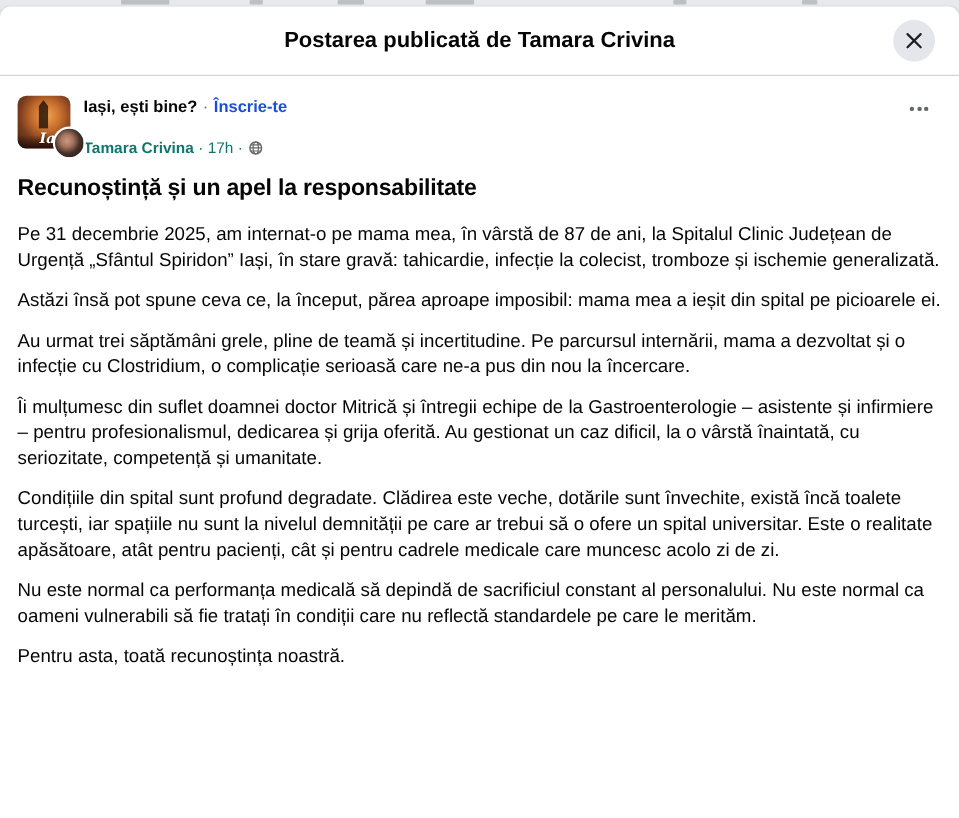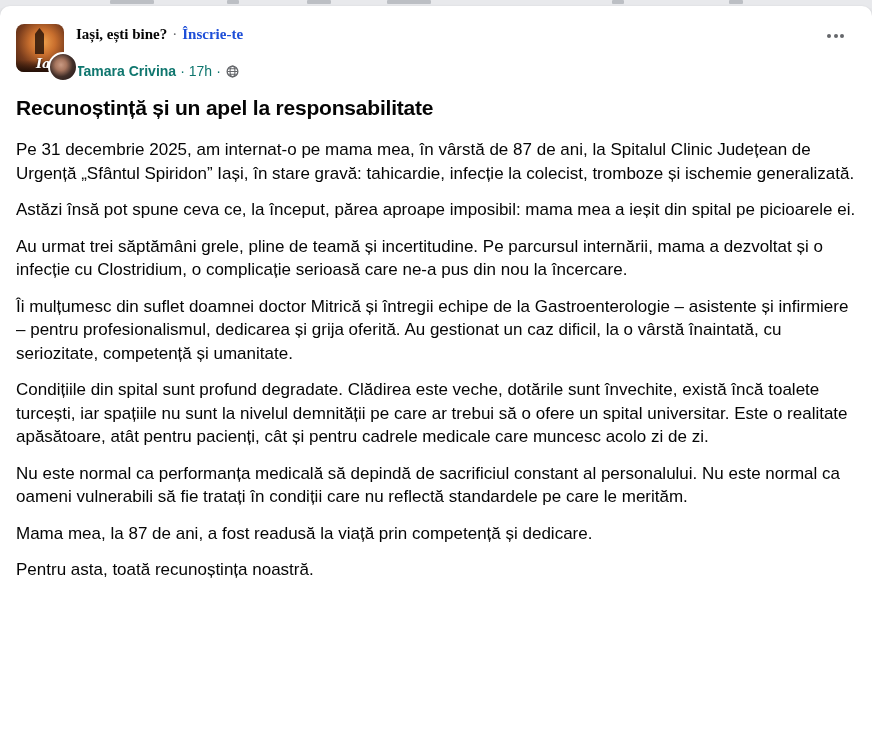--- a/index.html
+++ b/index.html
@@ -61,21 +61,21 @@
   }
   .profile-avatar {
     position: absolute; right: -14px; bottom: -10px;
     width: 30px; height: 30px; border-radius: 50%;
     border: 2px solid #ffffff;
     background:
       radial-gradient(circle at 42% 42%, #c99a83 0%, #a8765f 26%, #43302a 55%, #1a1214 100%);
     cursor: pointer;
   }
   .header-text { padding-top: 2px; }
-  .group-line { font-size: 15px; font-weight: 700; color: #050505; display: flex; align-items: center; gap: 5px; font-family: Liberation Serif, serif; }
+  .group-line { font-size: 15px; font-weight: 700; color: #050505; display: flex; align-items: center; gap: 5px; }
   .group-line .sep { color: #65676b; font-weight: 400; }
   .join-link { color: #1d4ed8; cursor: pointer; }
   .byline { font-size: 14px; color: #0f766e; margin-top: 20px; display: flex; align-items: center; gap: 4px; }
   .byline .author { font-weight: 600; cursor: pointer; }
   .globe { display: inline-flex; margin-left: 1px; }
   .more-btn {
     position: absolute; right: 26px; top: 22px;
     display: flex; gap: 2.5px; align-items: center;
     padding: 6px 2px; cursor: pointer; background: none; border: none;
   }
@@ -98,20 +98,30 @@
   <div class="frag" style="left:110px;width:44px;"></div>
   <div class="frag" style="left:227px;width:12px;"></div>
   <div class="frag" style="left:307px;width:24px;"></div>
   <div class="frag" style="left:387px;width:44px;"></div>
   <div class="frag" style="left:612px;width:12px;"></div>
   <div class="frag" style="left:729px;width:14px;"></div>
 </div>
 
 <div class="modal">
 
+  <div class="modal-header">
+    <div class="modal-title">Postarea publicată de Tamara Crivina</div>
+    <button class="close-btn">
+      <span style="display:inline-flex;">
+        <svg width="20" height="20" viewBox="0 0 20 20">
+          <path d="M4 4 L16 16 M16 4 L4 16" stroke="#1c1e21" stroke-width="2" stroke-linecap="round" fill="none"></path>
+        </svg>
+      </span>
+    </button>
+  </div>
 
   <div class="post-header">
     <div class="avatar-wrap">
       <div class="group-avatar">
         <div class="tower"></div>
         <div class="avatar-base"></div>
         <div class="avatar-script">Iaș</div>
       </div>
       <div class="profile-avatar"></div>
     </div>
@@ -143,17 +153,16 @@
   </div>
 
   <div class="post-body">
     <h2 class="post-title">Recunoștință și un apel la responsabilitate</h2>
     <p>Pe 31 decembrie 2025, am internat-o pe mama mea, în vârstă de 87 de ani, la Spitalul Clinic Județean de Urgență „Sfântul Spiridon” Iași, în stare gravă: tahicardie, infecție la colecist, tromboze și ischemie generalizată.</p>
     <p>Astăzi însă pot spune ceva ce, la început, părea aproape imposibil: mama mea a ieșit din spital pe picioarele ei.</p>
     <p>Au urmat trei săptămâni grele, pline de teamă și incertitudine. Pe parcursul internării, mama a dezvoltat și o infecție cu Clostridium, o complicație serioasă care ne-a pus din nou la încercare.</p>
     <p>Îi mulțumesc din suflet doamnei doctor Mitrică și întregii echipe de la Gastroenterologie – asistente și infirmiere – pentru profesionalismul, dedicarea și grija oferită. Au gestionat un caz dificil, la o vârstă înaintată, cu seriozitate, competență și umanitate.</p>
     <p>Condițiile din spital sunt profund degradate. Clădirea este veche, dotările sunt învechite, există încă toalete turcești, iar spațiile nu sunt la nivelul demnității pe care ar trebui să o ofere un spital universitar. Este o realitate apăsătoare, atât pentru pacienți, cât și pentru cadrele medicale care muncesc acolo zi de zi.</p>
     <p>Nu este normal ca performanța medicală să depindă de sacrificiul constant al personalului. Nu este normal ca oameni vulnerabili să fie tratați în condiții care nu reflectă standardele pe care le merităm.</p>
-    <p>Mama mea, la 87 de ani, a fost readusă la viață prin competență și dedicare.</p>
     <p>Pentru asta, toată recunoștința noastră.</p>
   </div>
 
 </div>
 
 </body></html>

